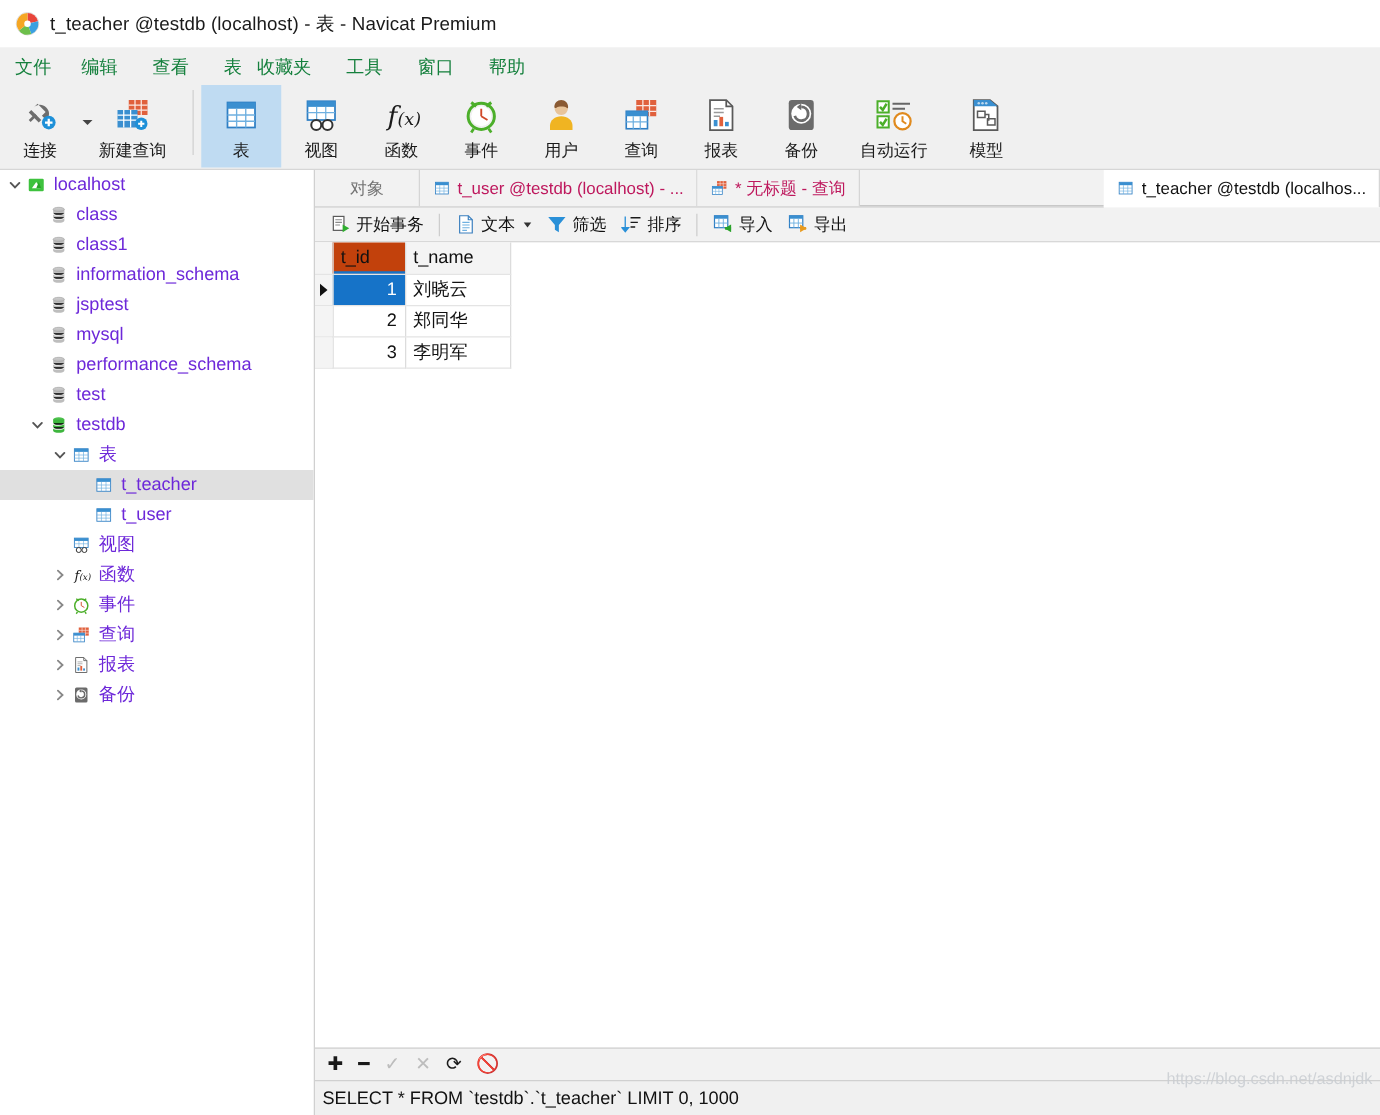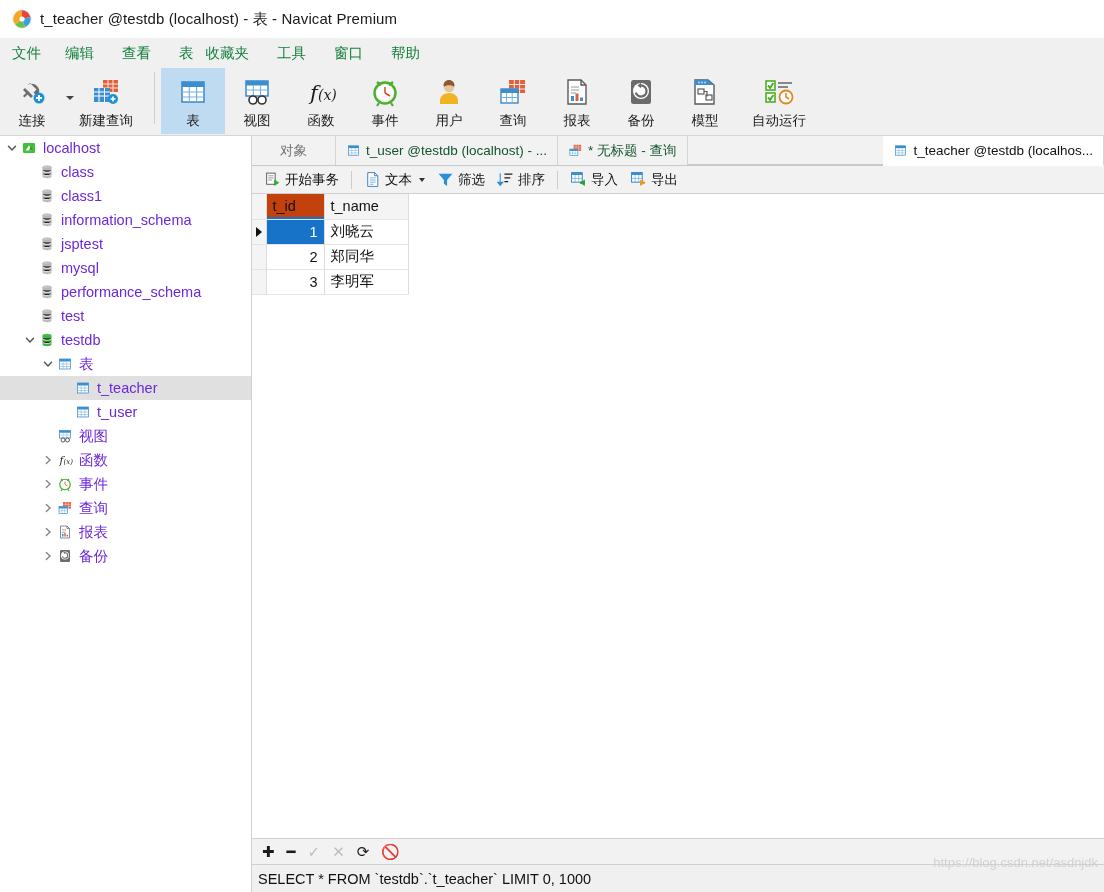--- a/index.html
+++ b/index.html
@@ -71,21 +71,21 @@
 
   
   .main { position: absolute; left: 252px; top: 136px; width: 852px; height: 756px; background: #ffffff; }
 
   .tabstrip {
     position: relative; height: 30px; background: #f2f2f2;
     display: flex; align-items: stretch; border-bottom: 1px solid #c8c8c8;
   }
   .tab {
     display: flex; align-items: center; gap: 5px;
-    padding: 0 10px; font-size: 13.5px; color: #14532d;
+    padding: 0 10px; font-size: 13.5px; color: #be185d;
     border-right: 1px solid #d5d5d5; white-space: nowrap; cursor: default;
     background: #f2f2f2;
   }
   .tab.obj { justify-content: center; min-width: 84px; color: #737373; }
   .tab.active { background: #ffffff; color: #111; border-bottom: 1px solid #ffffff; margin-bottom: -1px; }
   .tab-spacer { flex: 1 1 auto; background: #f2f2f2; border-bottom: 1px solid #c8c8c8; }
 
   .datatoolbar {
     height: 28px; background: #f2f2f2; border-bottom: 1px solid #d0d0d0;
     display: flex; align-items: center; padding-left: 6px;
@@ -285,52 +285,52 @@
         <div class="ic">
           <svg width="32" height="32" viewBox="0 0 32 32">
             <rect x="6" y="4" width="20" height="24" rx="2.5" fill="#6b6b6b"></rect>
             <circle cx="16" cy="15" r="8" fill="#ffffff"></circle>
             <path d="M16 9.5a5.5 5.5 0 1 1-5.2 7.2" fill="none" stroke="#6b6b6b" stroke-width="2.3"></path>
             <path d="M16 6.8v5.4l-3.6-2.7z" fill="#6b6b6b"></path>
           </svg>
         </div>
         <div class="lbl">备份</div>
       </div>
+      <div class="tb-btn wide">
+        <div class="ic">
+          <svg width="32" height="32" viewBox="0 0 32 32">
+            <rect x="3" y="5" width="9" height="9" fill="#fff" stroke="#4caf2a" stroke-width="1.6"></rect>
+            <path d="M5 9.5l2.2 2.4L10.3 7" fill="none" stroke="#4caf2a" stroke-width="2"></path>
+            <rect x="3" y="17" width="9" height="9" fill="#fff" stroke="#4caf2a" stroke-width="1.6"></rect>
+            <path d="M5 21.5l2.2 2.4L10.3 19" fill="none" stroke="#4caf2a" stroke-width="2"></path>
+            <g stroke="#666" stroke-width="1.6">
+              <path d="M15 7h14M15 11h10"></path>
+            </g>
+            <circle cx="23" cy="21" r="6.5" fill="#fff" stroke="#e08a1e" stroke-width="1.8"></circle>
+            <path d="M23 17v4l3 2" stroke="#e08a1e" stroke-width="1.6" fill="none"></path>
+          </svg>
+        </div>
+        <div class="lbl">自动运行</div>
+      </div>
       <div class="tb-btn">
         <div class="ic">
           <svg width="32" height="32" viewBox="0 0 32 32">
             <path d="M6 4h13l6 5v19H6z" fill="#fff" stroke="#5a5a5a" stroke-width="1.4"></path>
             <path d="M6 4h13l6 5H6z" fill="#3a8fd0"></path>
             <g fill="#bcd8ee">
               <circle cx="10" cy="6.5" r="1"></circle>
               <circle cx="13" cy="6.5" r="1"></circle>
               <circle cx="16" cy="6.5" r="1"></circle>
             </g>
             <rect x="9" y="13" width="6" height="5" fill="#fff" stroke="#5a5a5a" stroke-width="1.2"></rect>
             <rect x="17" y="19" width="6" height="5" fill="#fff" stroke="#5a5a5a" stroke-width="1.2"></rect>
             <path d="M15 15.5h3v5" fill="none" stroke="#5a5a5a" stroke-width="1.2"></path>
           </svg>
         </div>
         <div class="lbl">模型</div>
-      </div>
-      <div class="tb-btn wide">
-        <div class="ic">
-          <svg width="32" height="32" viewBox="0 0 32 32">
-            <rect x="3" y="5" width="9" height="9" fill="#fff" stroke="#4caf2a" stroke-width="1.6"></rect>
-            <path d="M5 9.5l2.2 2.4L10.3 7" fill="none" stroke="#4caf2a" stroke-width="2"></path>
-            <rect x="3" y="17" width="9" height="9" fill="#fff" stroke="#4caf2a" stroke-width="1.6"></rect>
-            <path d="M5 21.5l2.2 2.4L10.3 19" fill="none" stroke="#4caf2a" stroke-width="2"></path>
-            <g stroke="#666" stroke-width="1.6">
-              <path d="M15 7h14M15 11h10"></path>
-            </g>
-            <circle cx="23" cy="21" r="6.5" fill="#fff" stroke="#e08a1e" stroke-width="1.8"></circle>
-            <path d="M23 17v4l3 2" stroke="#e08a1e" stroke-width="1.6" fill="none"></path>
-          </svg>
-        </div>
-        <div class="lbl">自动运行</div>
       </div>
     </div>
 
   <div class="sidebar" id="sidebar">
       <div class="tree-row" style="padding-left: 4px;">
         <span class="tw">
           <svg width="12" height="12" viewBox="0 0 12 12">
             <path d="M2.5 4.3L6 8l3.5-3.7" fill="none" stroke="#555" stroke-width="1.5" stroke-linecap="round"></path>
           </svg>
         </span>

